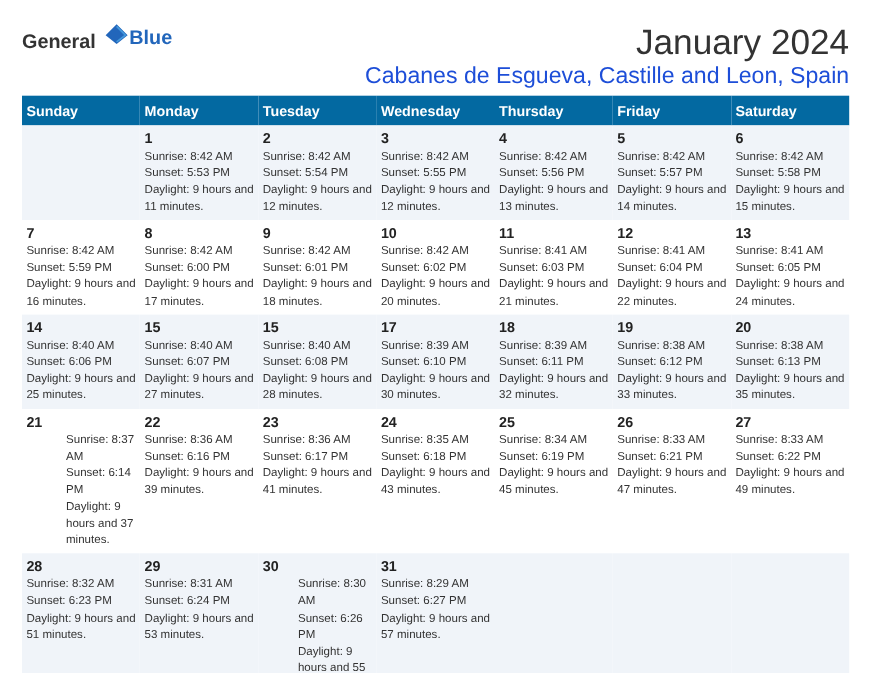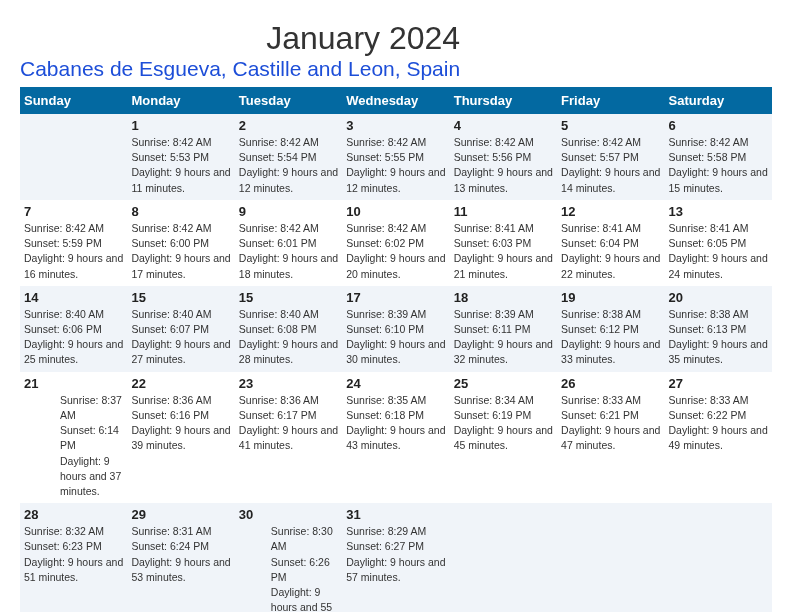--- a/index.html
+++ b/index.html
@@ -88,20 +88,32 @@
     .day-info {
       font-size: 10.5px;
       color: #333;
       line-height: 1.45;
     }
   </style>
 </head>
 <body>
 
 <div class="header">
+  <div class="logo">
+    <div>
+      <span class="logo-text-general">General</span>
+      <svg class="logo-icon" viewBox="0 0 24 24">
+        <path d="M12 2 L22 12 L12 20 L2 12 Z" fill="#2266bb"></path>
+        <path d="M12 4 L20 12 L12 18" fill="none" stroke="#4499dd" stroke-width="1.5"></path>
+      </svg>
+    </div>
+    <div>
+      <span class="logo-text-blue">Blue</span>
+    </div>
+  </div>
   <div class="title-section">
     <div class="month-year">January 2024</div>
     <div class="location">Cabanes de Esgueva, Castille and Leon, Spain</div>
   </div>
 </div>
 
 <table>
   <thead>
     <tr>
     <th>Sunday</th>

